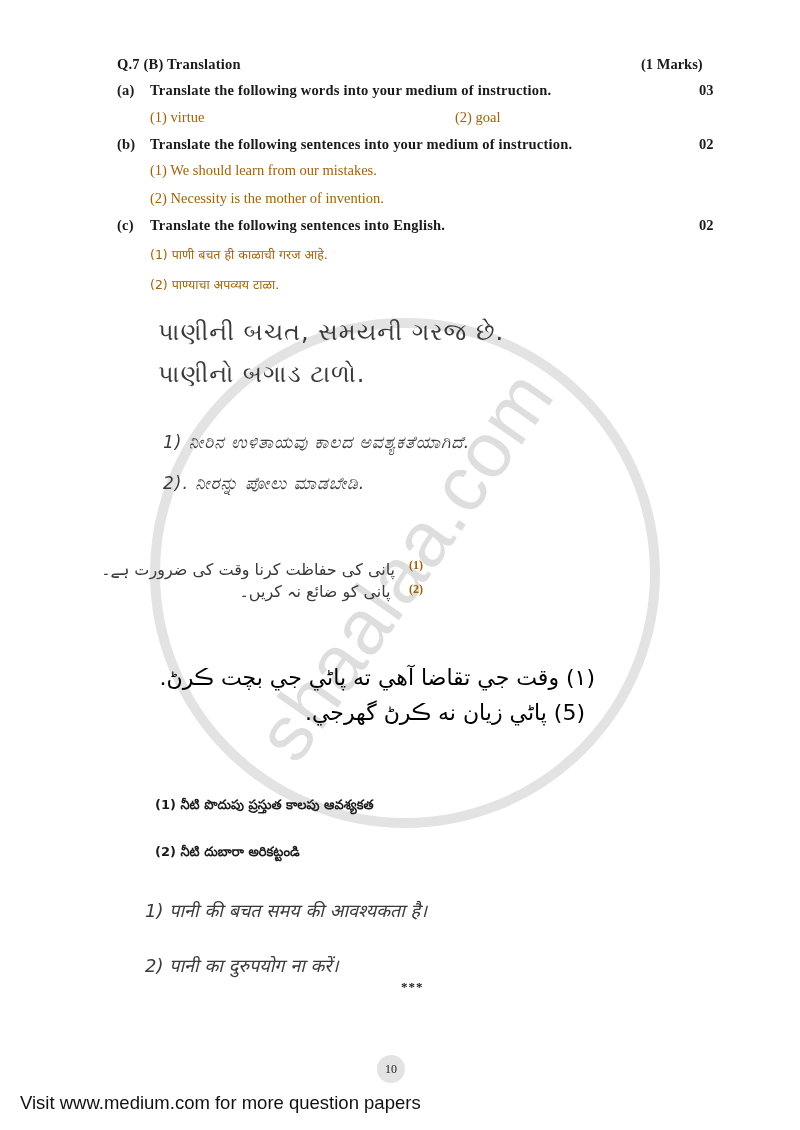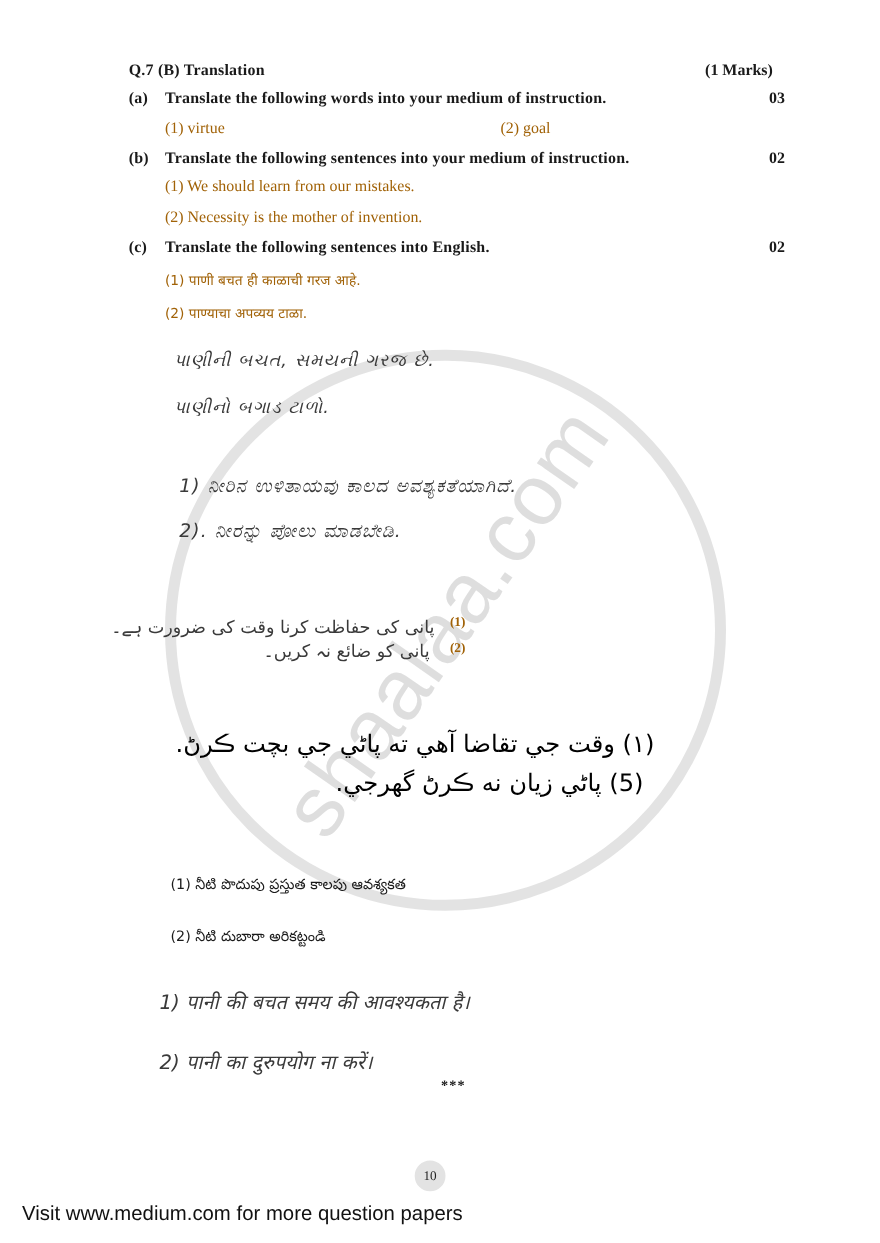--- a/index.html
+++ b/index.html
@@ -3,25 +3,25 @@
 <meta charset="utf-8">
 <style>
   html, body { margin: 0; padding: 0; background: #ffffff; }
   body { width: 800px; height: 1130px; position: relative; overflow: hidden; color: #1a1a1a; font-family: "Liberation Serif", serif; }
   .abs { position: absolute; white-space: nowrap; }
   .bold { font-weight: bold; }
   .q-line { font-size: 14.5px; font-weight: bold; letter-spacing: 0.2px; }
   .sub-line { font-size: 14.5px; color: #a16207; }
   .marks { font-size: 14.5px; font-weight: bold; }
   .hand { font-family: "DejaVu Sans", sans-serif; color: #3a3a3a; }
-  .hand-gu { font-size: 16px; font-style: italic; letter-spacing: 1px; }
+  .hand-gu { font-size: 24px; letter-spacing: 1px; }
   .hand-kn { font-size: 17px; font-style: italic; letter-spacing: 1px; }
   .hand-ur { font-size: 16px; direction: rtl; }
   .hand-sd { font-size: 22px; direction: rtl; color: #000000; }
-  .te { font-family: "DejaVu Sans", sans-serif; font-size: 13px; font-weight: normal; }
+  .te { font-family: "DejaVu Sans", sans-serif; font-size: 13px; font-weight: bold; }
   .hand-hi { font-size: 18px; font-style: italic; }
   .watermark-circle { position: absolute; left: 150px; top: 318px; width: 490px; height: 490px; border: 10px solid #d9d9d9; border-radius: 50%; opacity: 0.75; pointer-events: none; }
   .watermark-text { position: absolute; left: 170px; top: 520px; width: 470px; text-align: center; font-family: "Liberation Sans", sans-serif; font-size: 78px; color: #d4d4d4; opacity: 0.75; transform: rotate(-55deg); transform-origin: center center; pointer-events: none; letter-spacing: 1px; }
   .page-num { position: absolute; left: 377px; top: 1055px; width: 28px; height: 28px; border-radius: 50%; background: #e3e3e3; font-size: 12px; text-align: center; line-height: 28px; color: #222; }
   .stars { font-size: 13px; font-weight: bold; letter-spacing: 1px; }
   .footer { position: absolute; left: 20px; top: 1092px; font-family: "Liberation Sans", sans-serif; font-size: 18.5px; color: #111; }
 </style>
 </head>
 <body>
 

